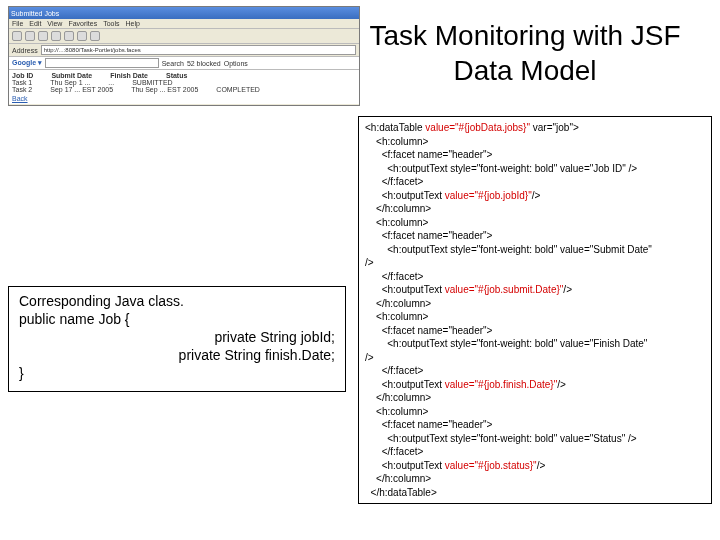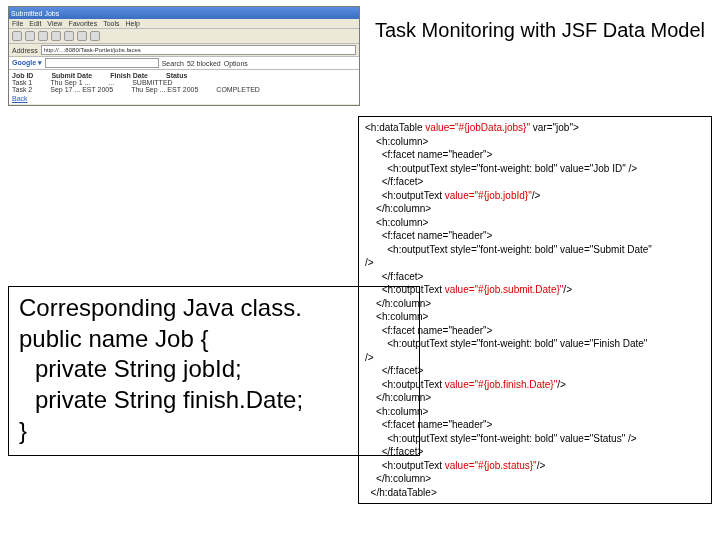--- a/index.html
+++ b/index.html
@@ -28,42 +28,42 @@
   .menu-row { background: #ece9d8; border-bottom: 1px solid #bbb; font-size: 7px; color: #333; gap: 6px; padding: 1px 3px; }
   .toolbar-row { background: #ece9d8; border-bottom: 1px solid #bbb; font-size: 7px; gap: 3px; padding: 2px 3px; }
   .addr-row { background: #ece9d8; border-bottom: 1px solid #bbb; font-size: 7px; padding: 1px 3px; gap: 3px; }
   .addr-box { flex: 1; background: #fff; border: 1px solid #9a9a9a; height: 10px; overflow: hidden; white-space: nowrap; font-size: 6px; color: #333; padding: 1px 2px; }
   .g-row { background: #fff; border-bottom: 1px solid #bbb; font-size: 7px; padding: 1px 3px; gap: 3px; }
   .content-row { background: #fff; flex: 1; font-size: 7px; color: #333; padding: 2px 3px; }
   .table-row { display: flex; gap: 18px; white-space: nowrap; }
   .tbtn { display: inline-block; width: 10px; height: 10px; background: #dcdcdc; border: 1px solid #999; border-radius: 2px; }
   .slide-title {
     position: absolute;
-    left: 370px;
+    left: 355px;
     top: 18px;
     width: 340px;
     height: 70px;
-    font-size: 20px;
+    font-size: 28px;
     color: #000;
     text-align: center;
     line-height: 1.25;
   }
   .java-box {
     position: absolute;
     left: 8px;
     top: 286px;
-    width: 412px;
+    width: 338px;
     border: 1px solid #000;
     padding: 6px 10px 8px 10px;
-    font-size: 24px;
+    font-size: 14px;
     color: #000;
     font-family: Arial, Helvetica, sans-serif;
     line-height: 1.28;
   }
-  .java-box .indent { margin-left: 16px; }
+  .java-box .indent { margin-left: 16px; text-align: right; }
   .xml-box {
     position: absolute;
     left: 358px;
     top: 116px;
     width: 354px;
     border: 1px solid #000;
     padding: 4px 6px;
     font-size: 10px;
     color: #000;
     font-family: Arial, Helvetica, sans-serif;

